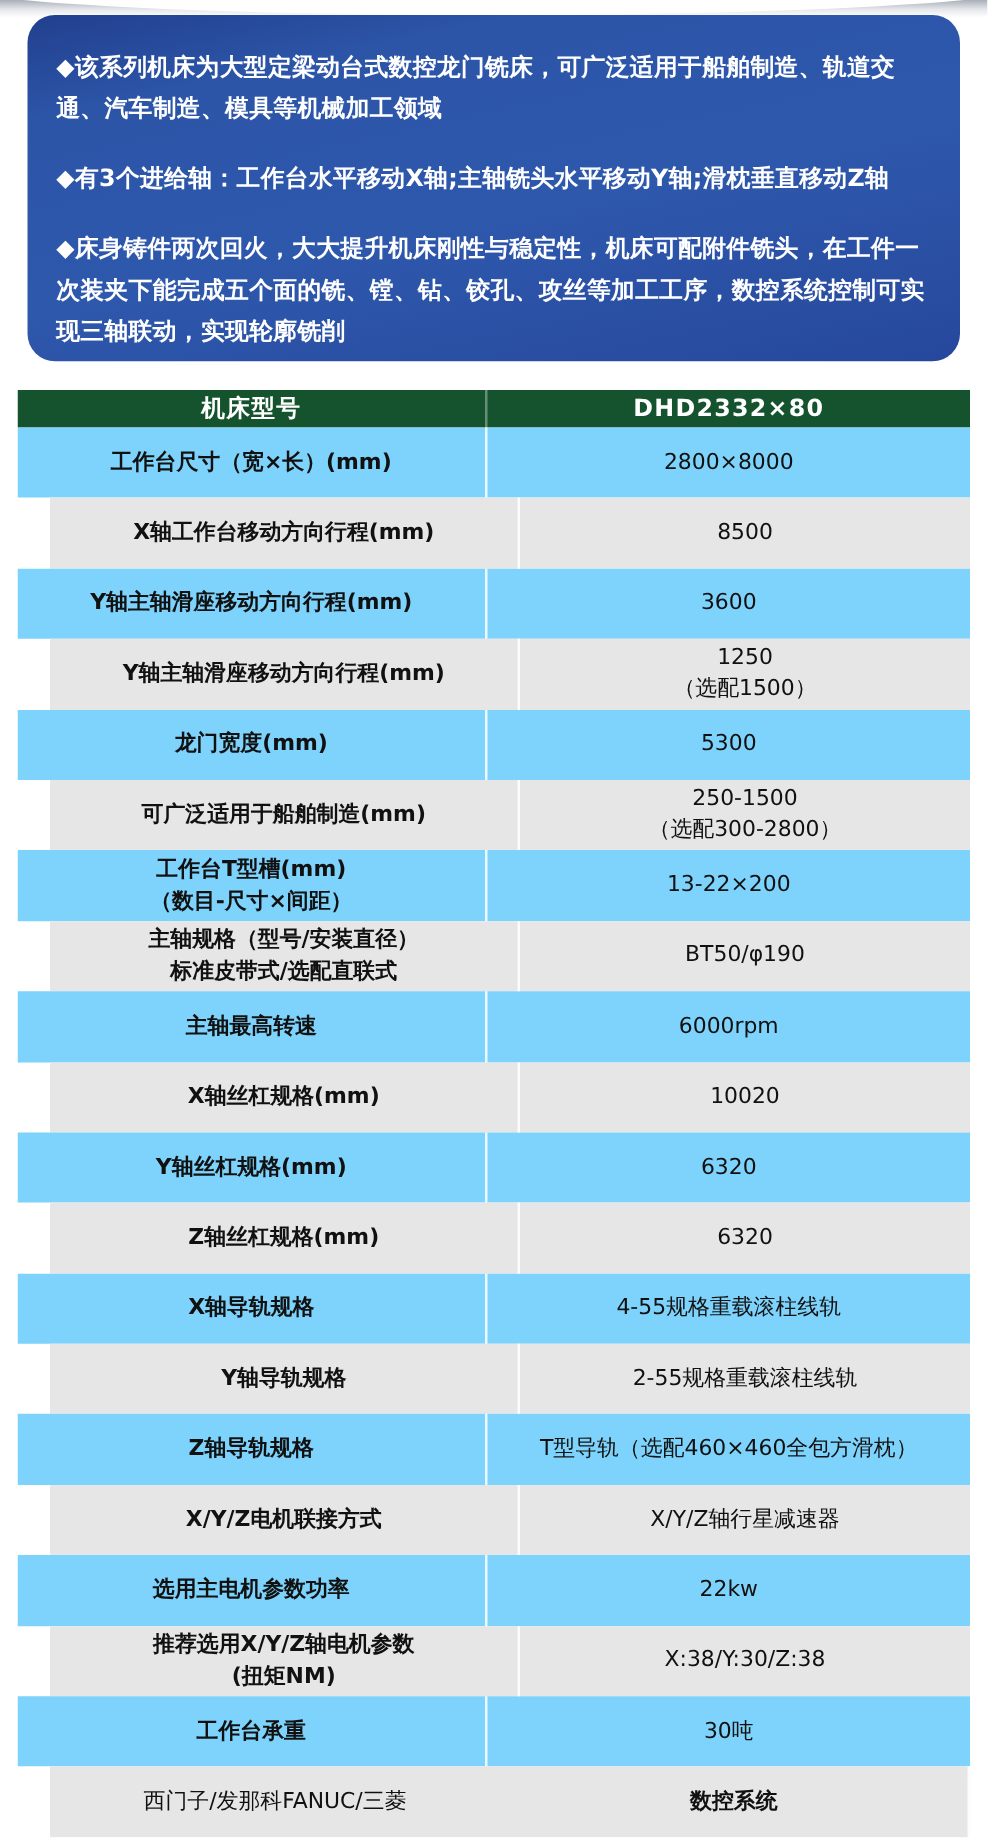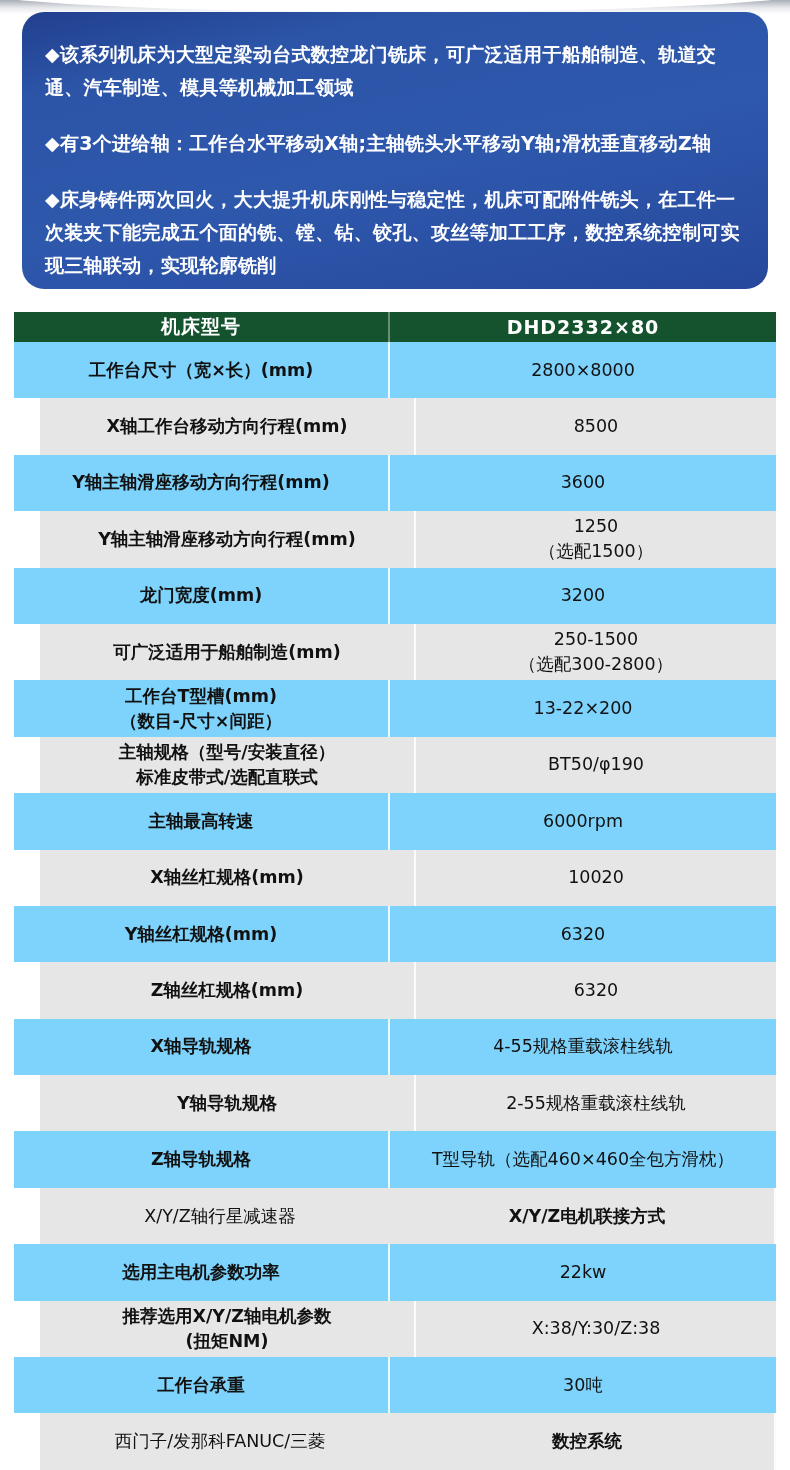--- a/index.html
+++ b/index.html
@@ -106,21 +106,21 @@
         <div class="cell value-col">
           <div class="line">1250</div>
           <div class="line">（选配1500）</div>
         </div>
       </div>
       <div class="row">
         <div class="cell label-col">
           <div class="line">龙门宽度(mm)</div>
         </div>
         <div class="cell value-col">
-          <div class="line">3200</div>
+          <div class="line">5300</div>
         </div>
       </div>
       <div class="row gray">
         <div class="cell label-col">
           <div class="line">可广泛适用于船舶制造(mm)</div>
         </div>
         <div class="cell value-col">
           <div class="line">250-1500</div>
           <div class="line">（选配300-2800）</div>
         </div>
@@ -193,25 +193,25 @@
       </div>
       <div class="row">
         <div class="cell label-col">
           <div class="line">Z轴导轨规格</div>
         </div>
         <div class="cell value-col">
           <div class="line">T型导轨（选配460×460全包方滑枕）</div>
         </div>
       </div>
       <div class="row gray">
+        <div class="cell label-col">
+          <div class="line">X/Y/Z电机联接方式</div>
+        </div>
         <div class="cell value-col">
           <div class="line">X/Y/Z轴行星减速器</div>
-        </div>
-        <div class="cell label-col">
-          <div class="line">X/Y/Z电机联接方式</div>
         </div>
       </div>
       <div class="row">
         <div class="cell label-col">
           <div class="line">选用主电机参数功率</div>
         </div>
         <div class="cell value-col">
           <div class="line">22kw</div>
         </div>
       </div>

